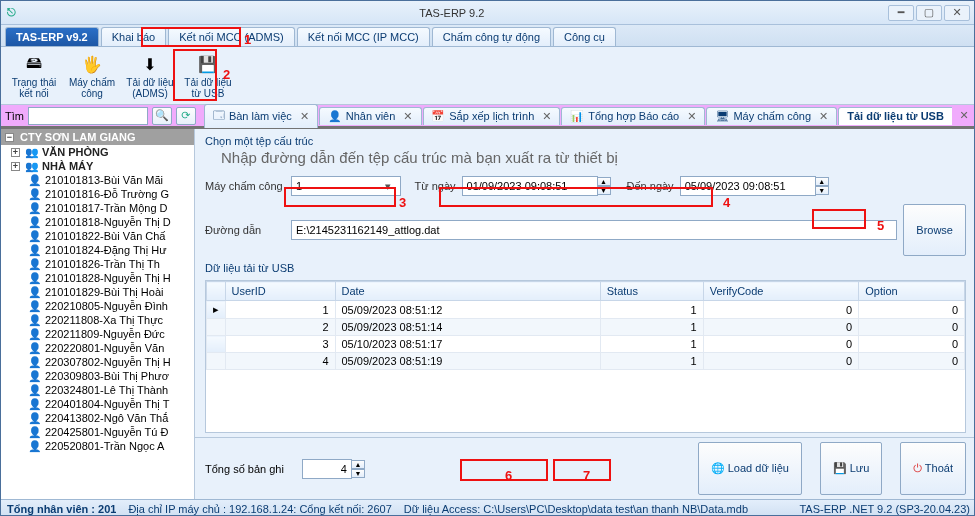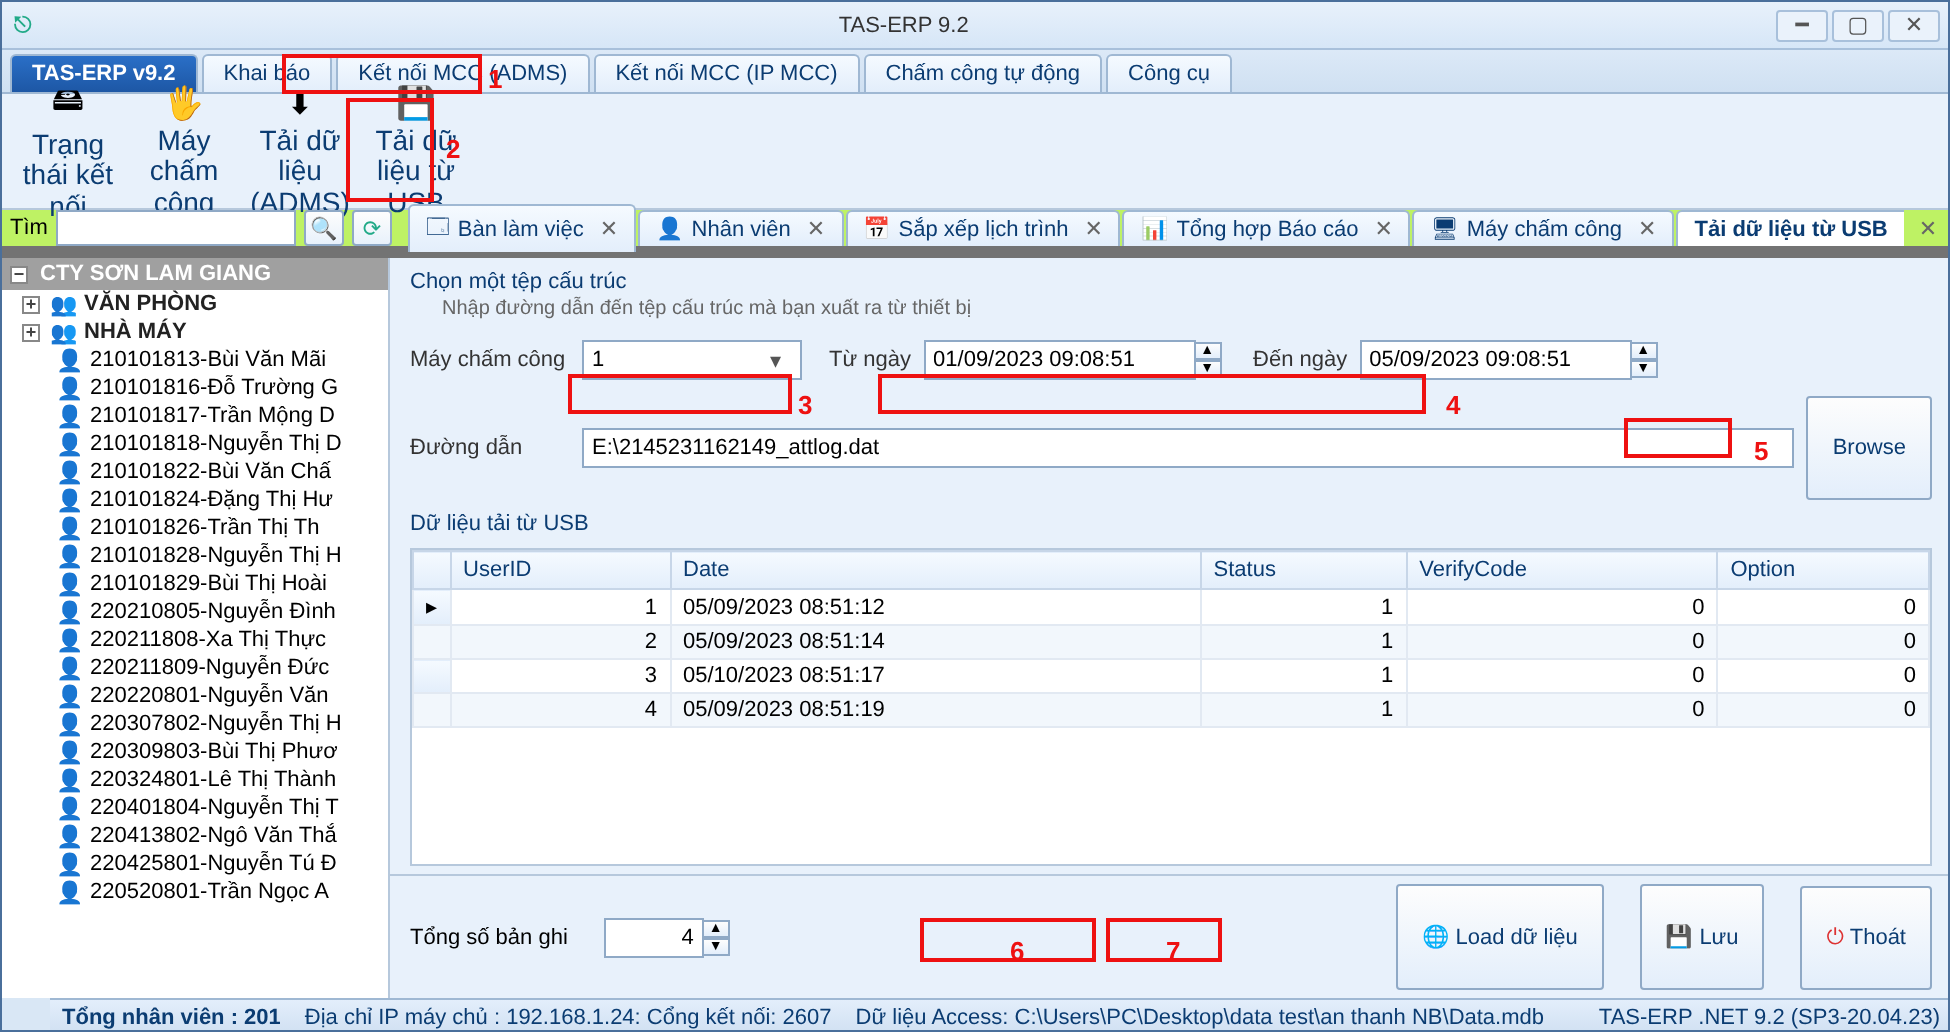--- a/index.html
+++ b/index.html
@@ -8,55 +8,55 @@
   .titlebar-left { display:flex; align-items:center; gap:4px; }
   .titlebar-title { flex:1; text-align:center; color:#333; }
   .winbtns { display:flex; gap:2px; }
   .winbtn { width:26px; height:16px; background:#eaf2fb; border:1px solid #a8c0db; border-radius:2px; display:flex; align-items:center; justify-content:center; color:#555; cursor:pointer; }
   .menutabs { background: linear-gradient(#dce9f7,#cfe0f2); height:22px; display:flex; align-items:flex-end; padding-left:4px; border-bottom:1px solid #9fb8d3; }
   .menutab { padding:3px 10px; border:1px solid #9fb8d3; border-bottom:none; background:linear-gradient(#f5faff,#e3eefb); margin-right:2px; border-radius:3px 3px 0 0; color:#0b3c72; cursor:pointer; }
   .menutab.active { background:#f7fbff; font-weight:bold; }
   .ribbon { background:#e8f1fb; height:58px; display:flex; padding:2px 4px; border-bottom:1px solid #b6c8dc; }
   .ribbtn { width:58px; display:flex; flex-direction:column; align-items:center; justify-content:center; gap:1px; padding:2px; border:1px solid transparent; border-radius:3px; cursor:pointer; }
   .ribicon { width:24px; height:24px; display:flex; align-items:center; justify-content:center; font-size:16px; }
-  .riblbl { font-size:14px; color:#0b3c72; text-align:center; line-height:1.1; }
-  .searchrow { height:24px; display:flex; align-items:center; padding:2px 4px; gap:4px; background:#bef264; border-bottom:6px solid #737373; }
+  .riblbl { font-size:10px; color:#0b3c72; text-align:center; line-height:1.1; }
+  .searchrow { height:24px; display:flex; align-items:center; padding:2px 4px; gap:4px; background:#f0abfc; border-bottom:3px solid #737373; }
   .searchinput { width:120px; height:18px; border:1px solid #8fa9c6; padding:0 3px; }
   .iconbtn { width:20px; height:18px; border:1px solid #8fa9c6; background:linear-gradient(#fdfdfd,#e8f1fb); display:flex; align-items:center; justify-content:center; border-radius:2px; cursor:pointer; }
   .inner-tabs { flex:1; display:flex; align-items:center; gap:0; overflow:hidden; padding-left:4px; }
   .intab { display:flex; align-items:center; gap:4px; padding:2px 8px; border:1px solid #9fb8d3; border-bottom:none; background:linear-gradient(#f5faff,#e3eefb); border-radius:3px 3px 0 0; margin-right:1px; color:#0b3c72; cursor:pointer; white-space:nowrap; }
   .intab .tabx { margin-left:4px; color:#666; cursor:pointer; }
   .intab.active { background:#fff; font-weight:bold; }
   .body { display:flex; height:calc(100% - 24px - 22px - 58px - 24px - 18px); }
   .left { width:194px; border-right:1px solid #b6c8dc; background:#fff; overflow:auto; }
   .tree-root { background:#a0a0a0; color:#fff; padding:2px 4px; font-weight:bold; display:flex; align-items:center; gap:4px; }
   .tree-node { padding:1px 4px 1px 16px; display:flex; align-items:center; gap:4px; color:#222; }
   .tree-node.b { font-weight:bold; padding-left:10px; }
   .tree-leaf { padding:1px 4px 1px 28px; display:flex; align-items:center; gap:4px; white-space:nowrap; overflow:hidden; text-overflow:ellipsis; }
   .person-glyph { width:12px; height:12px; display:inline-flex; align-items:center; justify-content:center; font-size:11px; }
   .right { flex:1; background:#e8f1fb; display:flex; flex-direction:column; overflow:hidden; }
   .panel { padding:6px 10px; }
   .panel-title { color:#0b3c72; margin-bottom:2px; }
-  .panel-sub { color:#666; font-size:10px; padding-left:16px; }
+  .panel-sub { color:#666; font-size:15px; padding-left:16px; }
   .formrow { display:flex; align-items:center; gap:6px; padding:4px 10px; }
   .formrow label { width:80px; color:#333; }
   .combo, .datein, .pathin { border:1px solid #8fa9c6; height:20px; background:#fff; padding:0 4px; }
   .combo { width:110px; }
   .datein { width:136px; }
   .pathin { flex:1; }
   .btn { border:1px solid #8fa9c6; background:linear-gradient(#fdfdfd,#e3eefb); padding:19px 12px; border-radius:2px; cursor:pointer; color:#0b3c72; }
   .gridwrap { flex:1; margin:4px 10px; border:1px solid #b6c8dc; background:#fff; overflow:auto; }
   table.grid { width:100%; border-collapse:collapse; }
   table.grid th { background:linear-gradient(#f5faff,#e3eefb); border:1px solid #c7d6e8; padding:3px 6px; text-align:left; color:#0b3c72; font-weight:normal; }
   table.grid td { border:1px solid #e2e9f2; padding:2px 6px; }
   table.grid td.r { text-align:right; }
   tr.alt td { background:#f2f7fc; }
   .rowhead { width:18px; background:linear-gradient(#f5faff,#e3eefb); }
   .bottombar { display:flex; align-items:center; gap:18px; padding:4px 10px; border-top:1px solid #b6c8dc; background:#e8f1fb; }
-  .statusbar { height:18px; background:linear-gradient(#e3eefb,#d0e0f2); border-top:1px solid #9fb8d3; display:flex; align-items:center; padding:0 6px; gap:12px; color:#0b3c72; font-size:10px;margin-left:24px; }
+  .statusbar { height:18px; background:linear-gradient(#e3eefb,#d0e0f2); border-top:1px solid #9fb8d3; display:flex; align-items:center; padding:0 6px; gap:12px; color:#0b3c72; font-size:10px; }
   .statusbar .seg { white-space:nowrap; overflow:hidden; text-overflow:ellipsis; }
   .statusbar .grow { flex:1; }
   .redbox { border:2px solid #e11; position:absolute; pointer-events:none; }
   .redlbl { position:absolute; color:#e11; font-weight:bold; font-size:13px; pointer-events:none; }
   .container { position:relative; width:975px; height:516px; }
   .spinner { display:flex; align-items:center; }
   .spinbtns { display:flex; flex-direction:column; margin-left:-1px; }
   .spinbtns span { width:14px; height:9px; border:1px solid #8fa9c6; background:linear-gradient(#fdfdfd,#e3eefb); display:flex; align-items:center; justify-content:center; font-size:7px; line-height:1; cursor:pointer; }
   .tree-exp { width:9px; height:9px; border:1px solid #888; display:inline-flex; align-items:center; justify-content:center; font-size:9px; line-height:1; color:#444; background:#fff; margin-right:2px; }
 </style>

